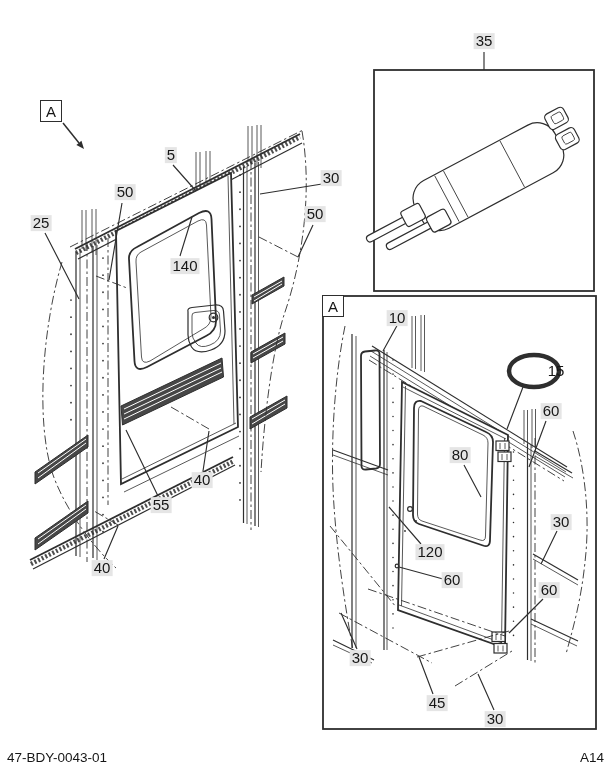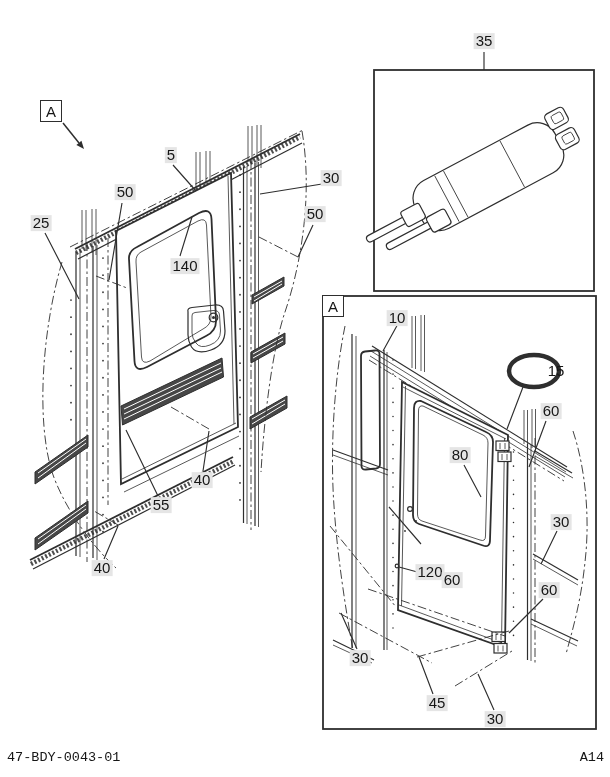--- a/index.html
+++ b/index.html
@@ -26,21 +26,21 @@
     font-size:15px; line-height:1.05; color:#161616; background:#e5e5e5; padding:0 2px;
     white-space:nowrap;
   }
   .callout.hl { background:transparent;margin-left:23px; }
   .ref-marker {
     position:absolute; width:22px; height:22px; box-sizing:border-box;
     border:1.7px solid #2e2e2e; background:#fff; color:#161616;
     display:flex; align-items:center; justify-content:center;
     font-size:15px; line-height:1;
   }
-  .footer { position:absolute; font-size:13.5px; color:#161616;font-family:Liberation Mono, monospace; }
+  .footer { position:absolute; font-size:13.5px; color:#161616; }
 </style>
 </head>
 <body>
 
 <div class="page">
 
   <svg class="art" width="610" height="777" viewBox="0 0 610 777">
 
     <g>
 
@@ -206,21 +206,21 @@
   <div class="callout" style="left:202px;top:480px">40</div>
   <div class="callout" style="left:102px;top:568px">40</div>
 
   <div class="callout" style="left:484px;top:41px">35</div>
 
   <div class="callout" style="left:397px;top:318px">10</div>
   <div class="callout hl" style="left:533px;top:371px">15</div>
   <div class="callout" style="left:551px;top:411px">60</div>
   <div class="callout" style="left:460px;top:455px">80</div>
   <div class="callout" style="left:561px;top:522px">30</div>
-  <div class="callout" style="left:430px;top:572px">120</div>
+  <div class="callout" style="left:430px;top:552px">120</div>
   <div class="callout" style="left:452px;top:580px">60</div>
   <div class="callout" style="left:549px;top:590px">60</div>
   <div class="callout" style="left:360px;top:658px">30</div>
   <div class="callout" style="left:437px;top:703px">45</div>
   <div class="callout" style="left:495px;top:719px">30</div>
 
   <div class="ref-marker" style="left:40px;top:100px">A</div>
   <div class="ref-marker" style="left:322px;top:295px">A</div>
 
   <div class="footer" style="left:7px;top:750px">47-BDY-0043-01</div>

